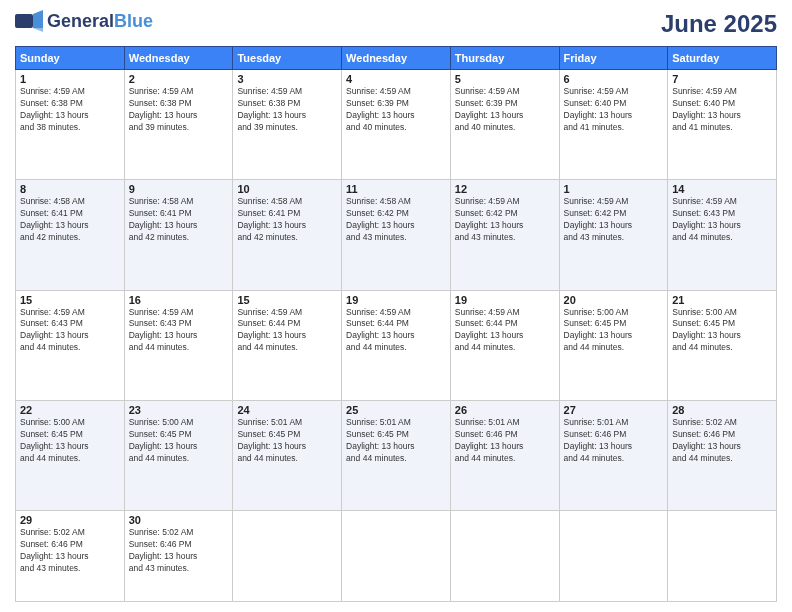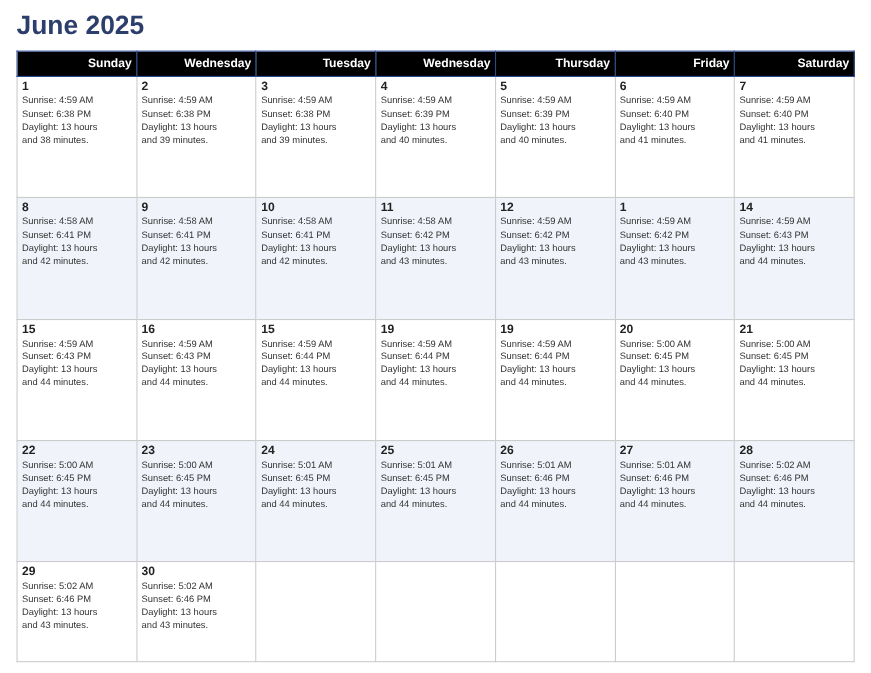--- a/index.html
+++ b/index.html
@@ -54,26 +54,26 @@
       color: #555;
     }
     .calendar {
       flex: 1;
       border: 1px solid #ccc;
       border-collapse: collapse;
       width: 100%;
       table-layout: fixed;
     }
     .calendar th {
-      background-color: #000000;
+      background-color: #3b82f6;
       color: white;
       font-size: 11px;
       font-weight: bold;
       padding: 5px 4px;
-      text-align: right;
+      text-align: left;
       border: 1px solid #2a4a8f;
       margin-top: 12px;
     }
     .calendar td {
       border: 1px solid #ccc;
       vertical-align: top;
       padding: 3px 4px;
       font-size: 9px;
       color: #333;
       background: #fff;
@@ -99,20 +99,31 @@
     }
     .row-alt td {
       background: #f0f4fa;
     }
   </style>
 </head>
 <body>
 
 <div class="page">
   <div class="header">
+    <div class="logo">
+      <div class="logo-text">
+        <svg class="logo-icon" viewBox="0 0 30 22">
+          <rect x="0" y="4" width="18" height="14" rx="2" fill="#2c3e6b"></rect>
+          <polygon points="18,4 28,0 28,18 18,18" fill="#4a90d9"></polygon>
+          <polygon points="18,18 28,18 28,22" fill="#4a90d9" opacity="0.6"></polygon>
+        </svg>
+        <span style="color:#2c3e6b;font-weight:bold;font-size:18px;">General</span>
+          <span style="color:#4a90d9;font-weight:bold;font-size:18px;">Blue</span>
+      </div>
+    </div>
     <div class="title-block">
       <div class="month-title">June 2025</div>
     </div>
   </div>
 
   <table class="calendar">
     <thead>
       <tr>
         <th>Sunday</th>
         <th>Wednesday</th>

